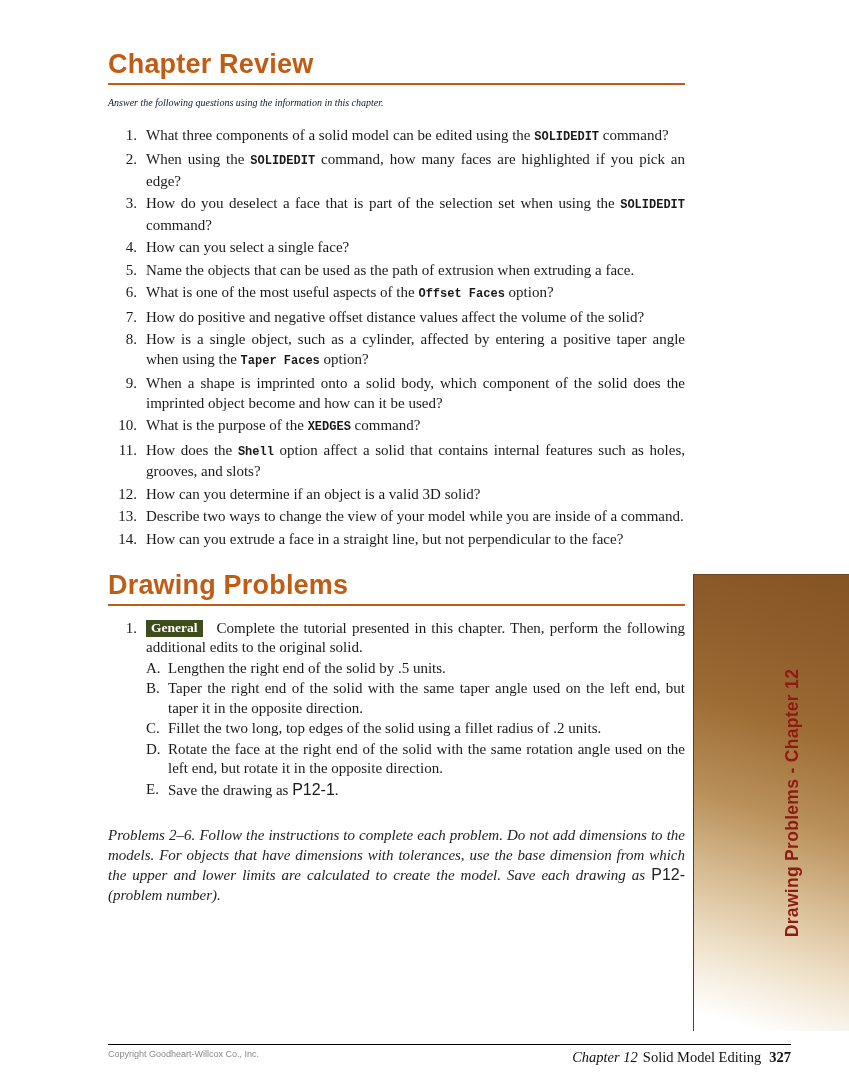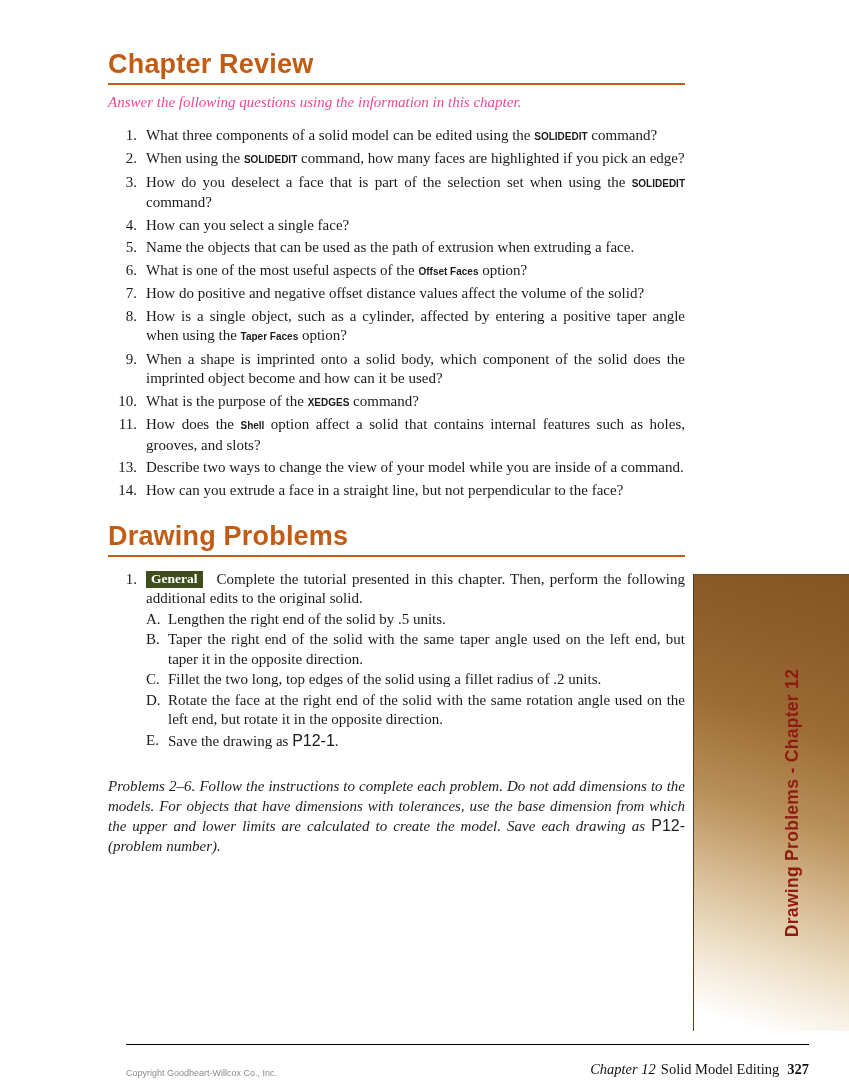--- a/index.html
+++ b/index.html
@@ -10,29 +10,29 @@
   }
   .content { position:absolute; left:108px; top:50px; width:577px; }
 
   .section-title {
     font-family:"Liberation Sans", sans-serif; font-weight:bold;
     font-size:27px; color:#c05c14; line-height:1.1; letter-spacing:0.2px;
   }
   .title-rule { border:none; border-top:2px solid #c05c14; margin-top:3px; }
 
   .intro {
-    font-style:italic; font-size:15px; line-height:19px; margin-top:8px; color:#ec4899;
+    font-style:italic; font-size:10px; line-height:19px; margin-top:8px; color:#0f172a;
   }
 
   .questions { margin-top:14px; }
   .q { display:flex; margin-bottom:3px; font-size:15px; line-height:19.5px; }
   .qnum { flex:0 0 29px; text-align:right; margin-right:9px; }
   .qtext { flex:1; text-align:justify; }
 
-  .seg-cmd { font-family:Liberation Sans, sans-serif; font-weight:bold; font-size:10px; font-style:normal; }
+  .seg-cmd { font-family:Liberation Mono, monospace; font-weight:bold; font-size:12px; font-style:normal; }
   .seg-sans { font-family:"Liberation Sans", sans-serif; font-size:16px; font-style:normal; }
 
   .dp-section { margin-top:22px; }
   .problem { margin-top:13px; }
   .p-intro { text-align:justify; }
   .badge {
     display:inline-block; background:#3f4d1d; color:#ffffff;
     font-weight:bold; font-size:13.5px; line-height:16px;
     padding:0 5px 1px 5px; margin-right:14px; vertical-align:1px;
   }
@@ -54,23 +54,23 @@
     border-left:1px solid #5f3f1b; border-top:1px solid #6b4a22;
   }
   .tab-label {
     position:absolute; right:46px; top:50%;
     writing-mode:vertical-rl; transform:translateY(-50%) rotate(180deg);
     font-family:"Liberation Sans", sans-serif; font-weight:bold;
     font-size:17.5px; color:#8e1b12; white-space:nowrap; letter-spacing:0.3px;
   }
 
   .footer {
-    position:absolute; left:126px; top:1044px; width:683px;
-    border-top:1.5px solid #000; padding-top:16px;
-    display:flex; justify-content:space-between; align-items:flex-end;
+    position:absolute; left:108px; top:1044px; width:683px;
+    border-top:1.5px solid #000; padding-top:4px;
+    display:flex; justify-content:space-between; align-items:flex-start;
   }
   .copyright {
     font-family:"Liberation Sans", sans-serif; font-size:9px; color:#8a8a8a;
   }
   .footer-right { font-size:14.5px; color:#111; }
   .footer-chapter { font-style:italic;margin-left:6px; }
   .footer-chapter-title { margin-left:5px; }
   .page-number { font-weight:bold; margin-left:8px; }
 </style>
 </head>
@@ -135,20 +135,24 @@
           <div class="q">
             <span class="qnum">10.</span>
             <div class="qtext"><span>What is the purpose of the </span><span class="seg-cmd">XEDGES</span><span> command?</span></div>
           </div>
 
           <div class="q">
             <span class="qnum">11.</span>
             <div class="qtext"><span>How does the </span><span class="seg-cmd">Shell</span><span> option affect a solid that contains internal features such as holes, grooves, and slots?</span></div>
           </div>
 
+          <div class="q">
+            <span class="qnum">12.</span>
+            <div class="qtext"><span>How can you determine if an object is a valid 3D solid?</span></div>
+          </div>
 
           <div class="q">
             <span class="qnum">13.</span>
             <div class="qtext"><span>Describe two ways to change the view of your model while you are inside of a command.</span></div>
           </div>
 
           <div class="q">
             <span class="qnum">14.</span>
             <div class="qtext"><span>How can you extrude a face in a straight line, but not perpendicular to the face?</span></div>
           </div>

